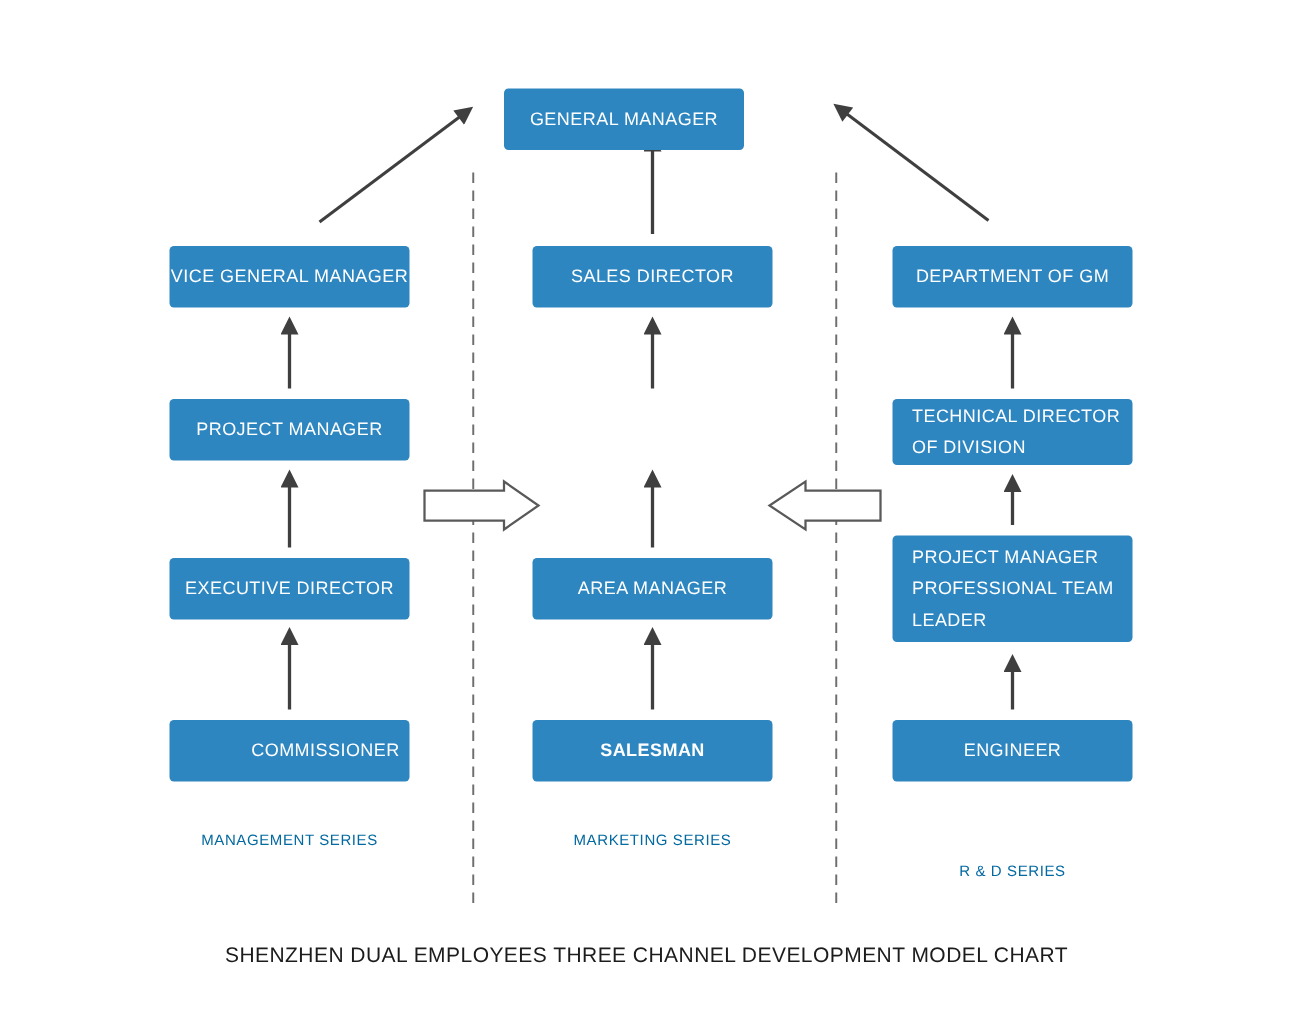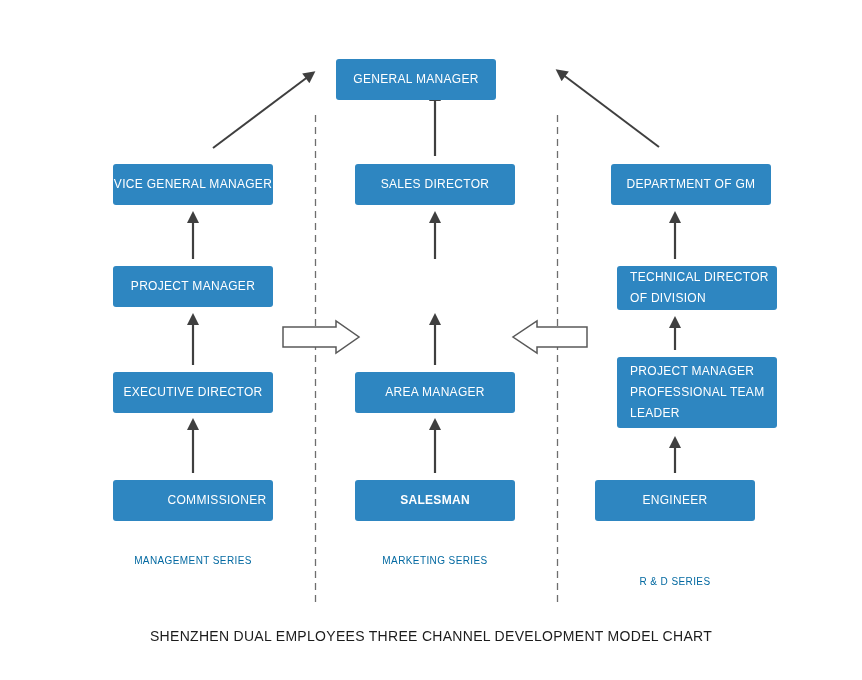--- a/index.html
+++ b/index.html
@@ -30,21 +30,20 @@
     justify-content: center;
     text-align: center;
     box-sizing: border-box;
   }
   .node span { white-space: pre-line; line-height: 15px; }
   .node.align-left {
     justify-content: flex-start;
     text-align: left;
     padding-left: 13px;
     padding-right: 6px;
-    margin-left: 22px;
   }
   .node.align-left span { line-height: 21px; }
   .series-label {
     position: absolute;
     width: 220px;
     text-align: center;
     font-size: 10px;
     letter-spacing: 0.4px;
     color: #0369a1;
   }
@@ -114,21 +113,21 @@
   <div class="node" style="left:355px; top:164px;">
     <span>SALES DIRECTOR</span>
   </div>
   <div class="node" style="left:355px; top:372px;">
     <span>AREA MANAGER</span>
   </div>
   <div class="node" style="left:355px; top:480px;font-weight:bold;">
     <span>SALESMAN</span>
   </div>
 
-  <div class="node" style="left:595px; top:164px;margin-left:16px;">
+  <div class="node" style="left:595px; top:164px;">
     <span>DEPARTMENT OF GM</span>
   </div>
   <div class="node align-left" style="left:595px; top:266px; height:44px;">
     <span>TECHNICAL DIRECTOR
 OF DIVISION</span>
   </div>
   <div class="node align-left" style="left:595px; top:357px; height:71px;">
     <span>PROJECT MANAGER
 PROFESSIONAL TEAM
 LEADER</span>

